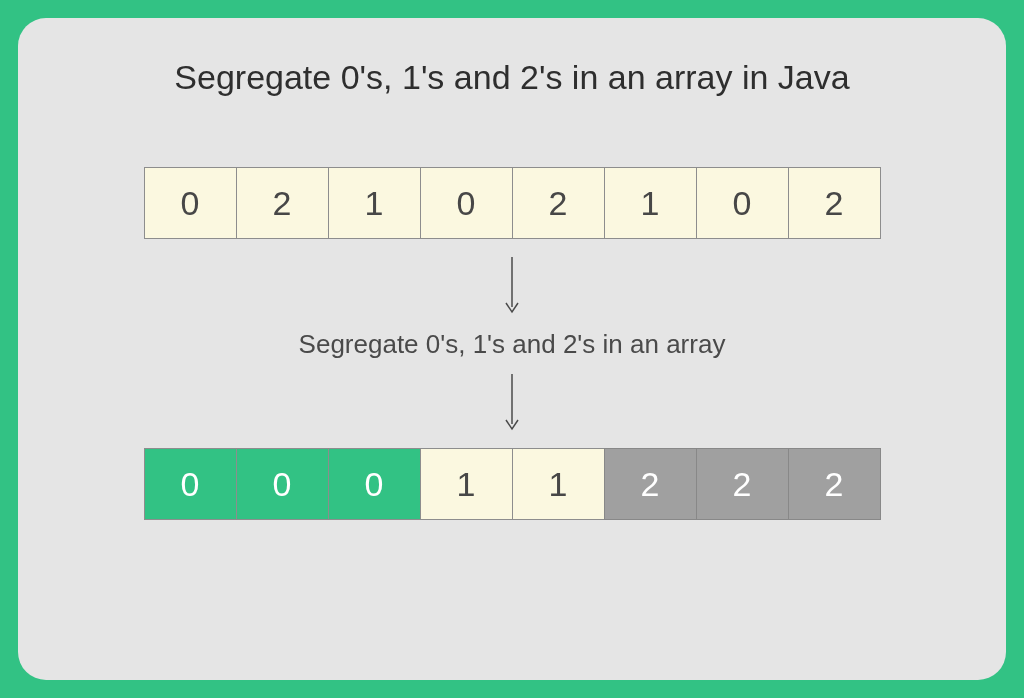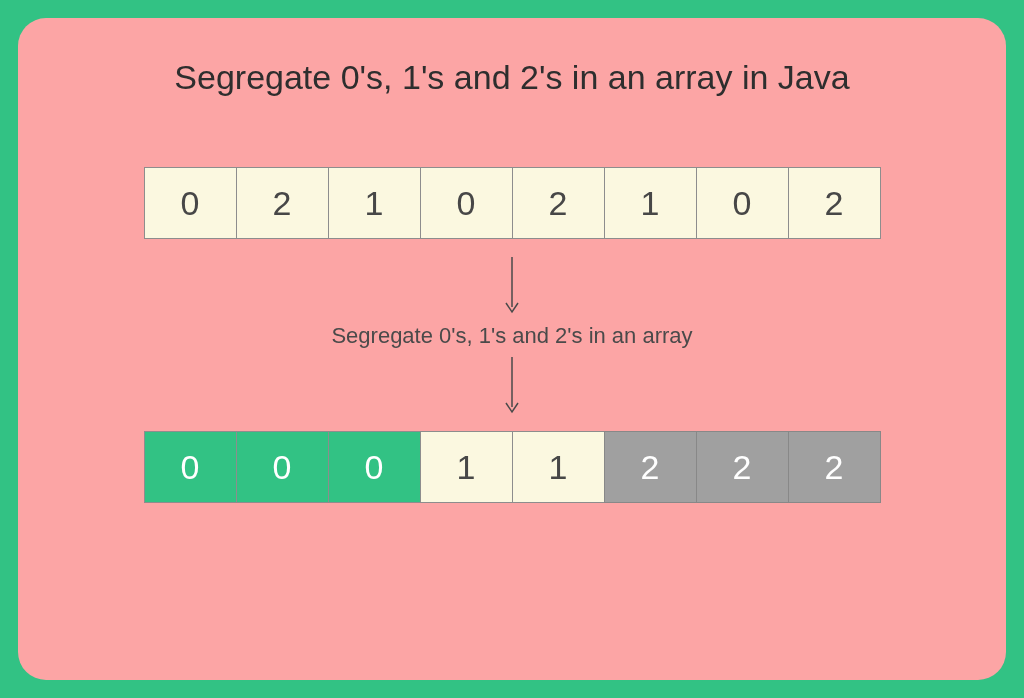--- a/index.html
+++ b/index.html
@@ -11,21 +11,21 @@
   }
   .frame {
     width: 1024px;
     height: 698px;
     background: #32c284;
     padding: 18px;
   }
   .panel {
     width: 100%;
     height: 100%;
-    background: #fca5a5;
+    background: #e5e5e5;
     border-radius: 28px;
     padding: 40px 40px 30px 40px;
     display: flex;
     flex-direction: column;
     align-items: center;
   }
   .title {
     font-size: 34px;
     font-weight: 500;
     color: #2e2e2e;
@@ -53,24 +53,24 @@
   .green { background: #32c284; color: #fff; }
   .grey  { background: #a0a0a0; color: #fff; border-color:#888; }
   .arrow-wrap {
     display: flex;
     flex-direction: column;
     align-items: center;
     margin: 8px 0 6px 0;
   }
   .arrow svg { display:block; }
   .step-label, .result-label {
-    font-size: 22px;
+    font-size: 26px;
     color: #4a4a4a;
     text-align: right;
-    margin: 0 0;
+    margin: 6px 0;
     font-weight: 400;
   }
 </style>
 </head>
 <body>
 
 <div class="frame">
   <div class="panel">
 
     <div class="title">Segregate 0's, 1's and 2's in an array in Java</div>

